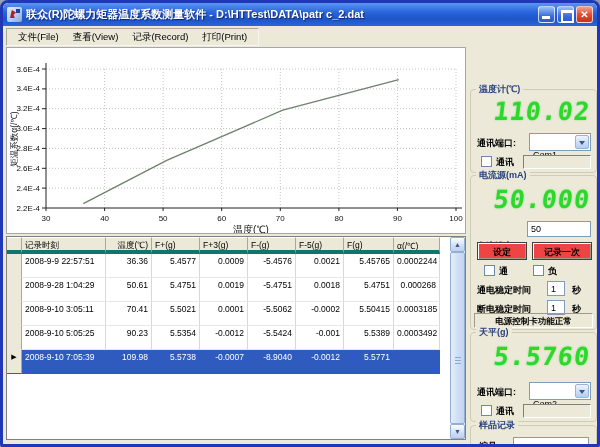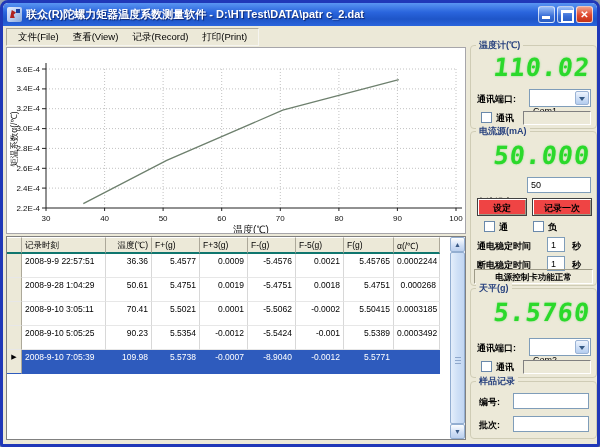--- a/index.html
+++ b/index.html
@@ -46,21 +46,21 @@
   .grid-line { stroke:#c2c2c2; stroke-width:1; stroke-dasharray:1,2; }
   .axis-line { stroke:#222; stroke-width:1; }
   .tick-line { stroke:#222; stroke-width:1; }
   .tick-label { font-family:"Liberation Sans",sans-serif; font-size:8px; fill:#111; }
   .axis-title { font-family:"Liberation Sans",sans-serif; font-size:10px; fill:#111; }
   
   .grid-panel { position:absolute; left:3px; top:210px; width:460px; height:204px;
     background:#fff; border:1px solid #808080; overflow:hidden; }
   .grid-inner { position:absolute; left:0; top:0; right:15px; bottom:0; }
   .ghead { display:flex; height:17px; }
-  .gh { background:#ece9d8; border-right:1px solid #aca899; border-bottom:2px solid #0f766e;
+  .gh { background:#ece9d8; border-right:1px solid #aca899; border-bottom:4px solid #0f766e;
     border-top:1px solid #fff; font-size:8.5px; padding:2px 3px 0 3px; color:#000;
     overflow:hidden; white-space:nowrap; flex:0 0 auto; }
   .grow { display:flex; height:24px; }
   .gc { border-right:1px solid #d8d8d8; border-bottom:1px solid #e7e7e7; font-size:8.5px;
     padding:2px 3px 0 3px; overflow:hidden; white-space:nowrap; flex:0 0 auto; color:#000; }
   .gc.num { text-align:right; }
   .mcol { width:15px; background:#ece9d8; border-right:1px solid #aca899; font-size:7px;
     text-align:center; padding:3px 0 0 0; color:#000; }
   .c0 { width:84px; } .c1 { width:46px; text-align:right; } .c2 { width:48px; }
   .c3 { width:48px; } .c4 { width:48px; } .c5 { width:48px; } .c6 { width:50px; } .c7 { width:46px; }
@@ -71,21 +71,21 @@
   .sbtn { position:absolute; left:0; width:15px; height:15px;
     background:linear-gradient(180deg,#fdfeff,#cfdef5 60%,#bcd0ee); border:1px solid #93aed1;
     border-radius:2px; color:#3a5a87; font-size:7px; text-align:center; line-height:13px; cursor:pointer; }
   .sbtn.up { top:0; } .sbtn.down { bottom:0; }
   .sthumb { position:absolute; left:0; top:15px; bottom:15px; width:15px;
     background:linear-gradient(90deg,#e4eefb,#cfe0f6 50%,#c2d6f2); border:1px solid #93aed1;
     border-radius:2px; cursor:pointer; }
   .sthumb::after { content:""; position:absolute; left:4px; top:calc(50% + 22px); width:6px; height:1px;
     background:#8fa8cc; box-shadow:0 3px 0 #8fa8cc, 0 -3px 0 #8fa8cc; }
   
-  .group { position:absolute; left:467px; width:127px; border:1px solid #cfccb5; border-radius:4px; }
+  .group { position:absolute; left:467px; width:127px; border:1px solid #cfccb5; border-radius:4px;margin-top:44px; }
   .gtitle { position:absolute; top:-7px; left:5px; background:#ece9d8; font-size:9px; font-weight:bold;
     color:#27417e; padding:0 3px; white-space:nowrap; }
   .led { position:absolute; right:6px; left:4px; text-align:right;
     font-family:"DejaVu Sans Mono", monospace; font-weight:bold; color:#2bd92b;
     font-size:25px; letter-spacing:1px; transform:skewX(-7deg);
     text-shadow:0 0 2px rgba(43,217,43,.55); white-space:nowrap; }
   .lbl { position:absolute; font-size:9px; font-weight:bold; color:#000; white-space:nowrap; }
   .xp-select { position:absolute; height:17px; background:#fff; border:1px solid #7f9db9;
     font-size:9px; padding:16px 0 0 3px; cursor:pointer; }
   .dd-btn { position:absolute; right:1px; top:1px; bottom:1px; width:14px;

